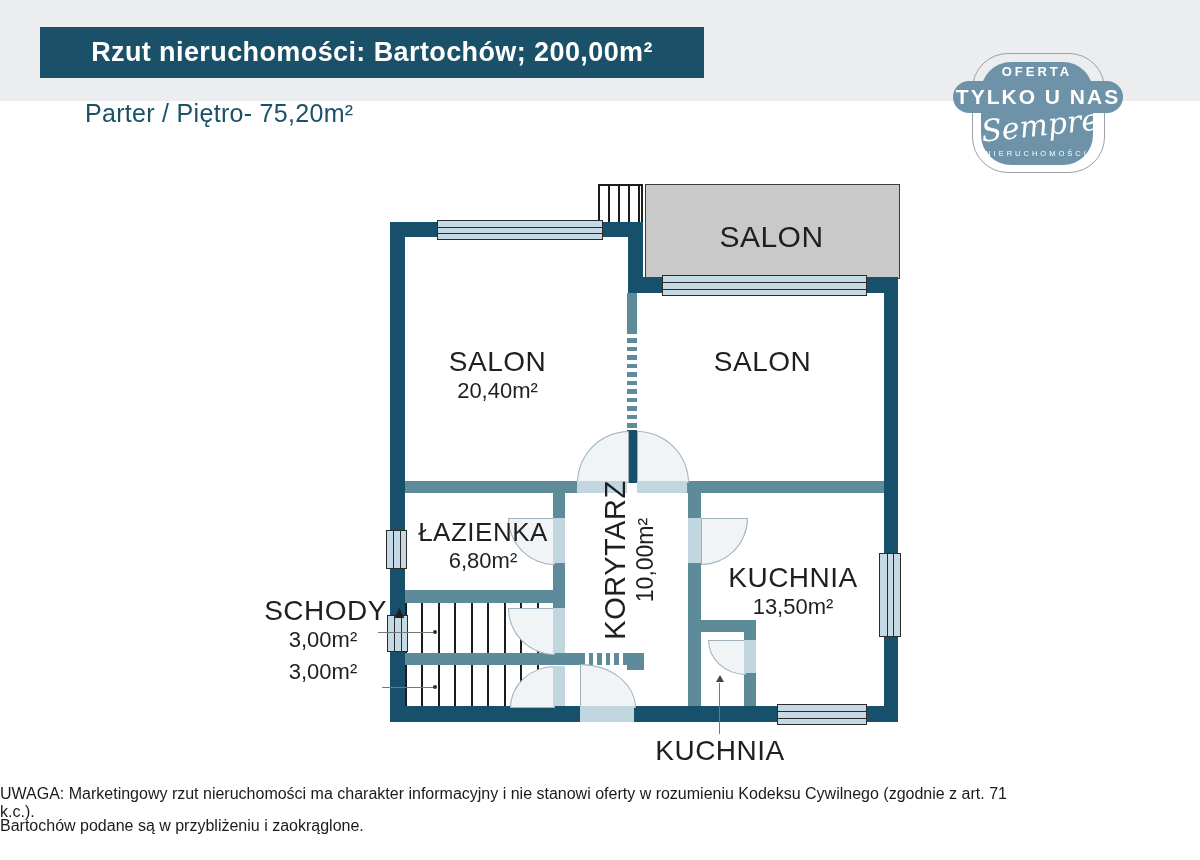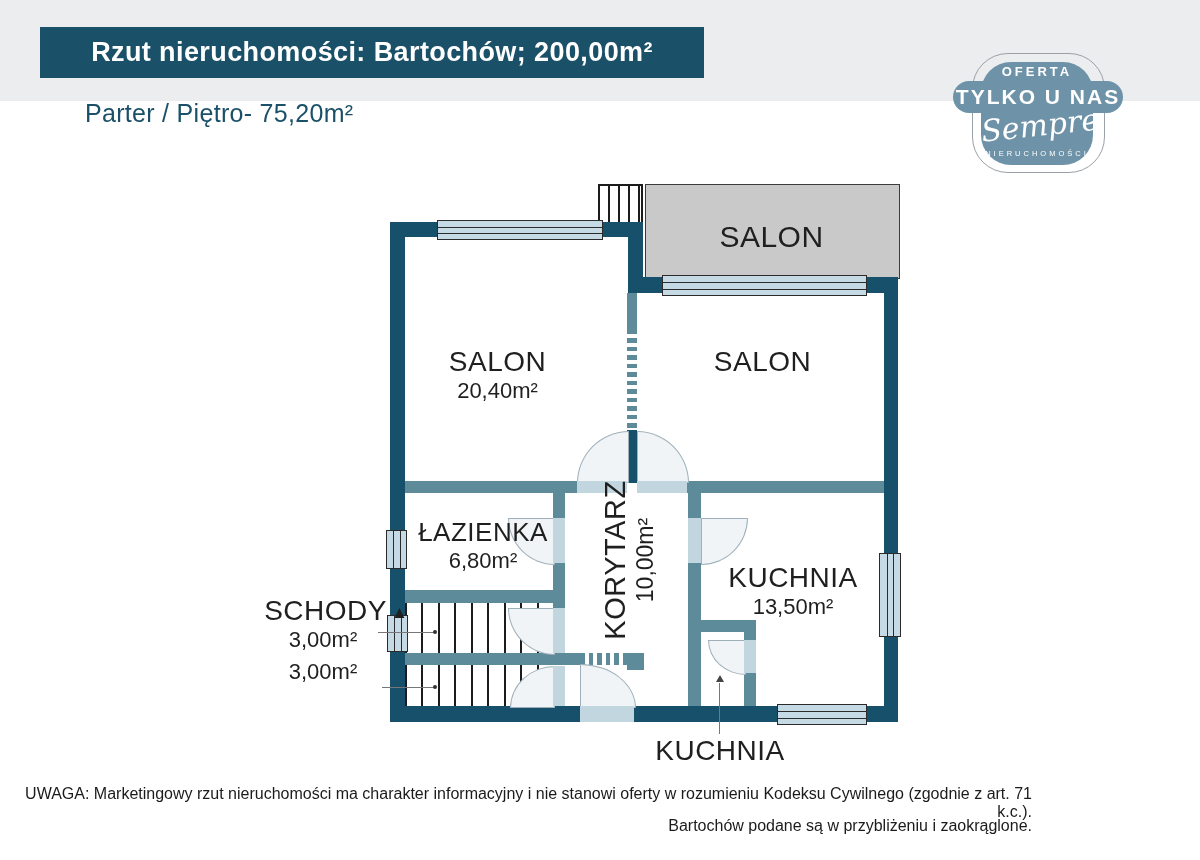--- a/index.html
+++ b/index.html
@@ -46,21 +46,21 @@
   .rlabel{text-align:center;color:#1f1f1f;line-height:1.14;}
   .rname{font-size:28px;letter-spacing:.5px;}
   .rname.big{font-size:30px;} .rname.mid{font-size:26px;}
   .rarea{font-size:22px;}
   .korytarz .rname{font-size:29px;} .korytarz .rarea{font-size:23px;}
   .tri{font-size:17px;vertical-align:2px;margin-left:4px;}
   .lead{background:#777;}
   .dot{width:4px;height:4px;border-radius:50%;background:#333;}
   .arrow-up{width:0;height:0;border-left:4px solid transparent;border-right:4px solid transparent;border-bottom:7px solid #444;}
   
-  .footer{left:0;width:1032px;text-align:right;color:#1b1b1b;font-size:16px;}
+  .footer{left:0;width:1032px;text-align:left;color:#1b1b1b;font-size:16px;}
 </style>
 </head>
 <body style="--accent: #1A5168; --wall-dark: #17506A; --wall-light: #5E8B9A; --winfill: #C5DAE4; --taras: #C9C9C9; --badge: #6E93A8; --band-gray: #ECEDEE;">
 
 <div class="abs topband"></div>
 <div class="abs banner">
   <span>Rzut nieruchomości: Bartochów; 200,00m²</span>
 </div>
 <div class="abs floorlabel">Parter / Piętro- 75,20m²</div>
 

